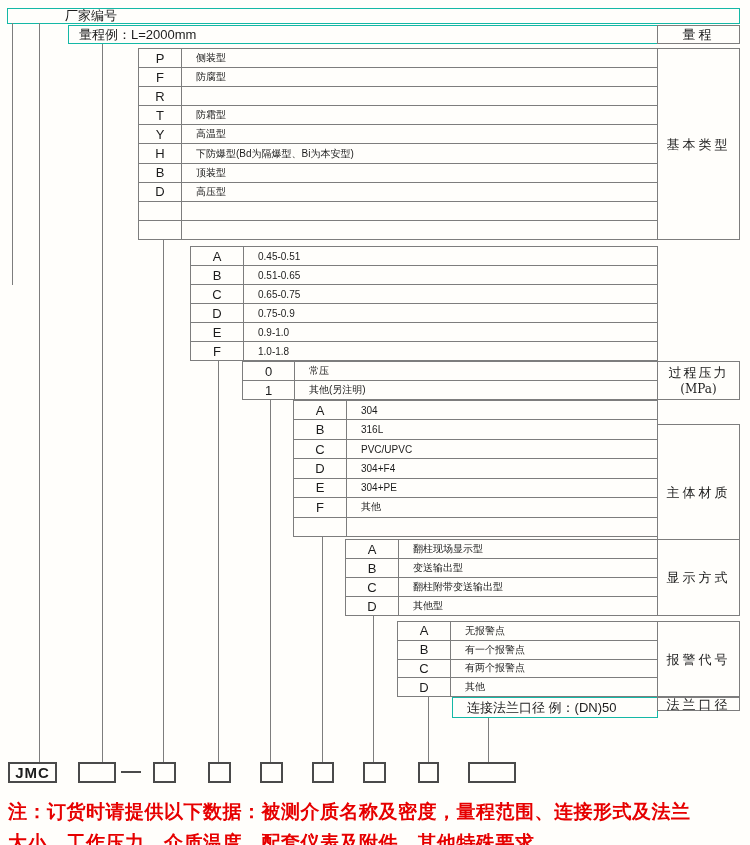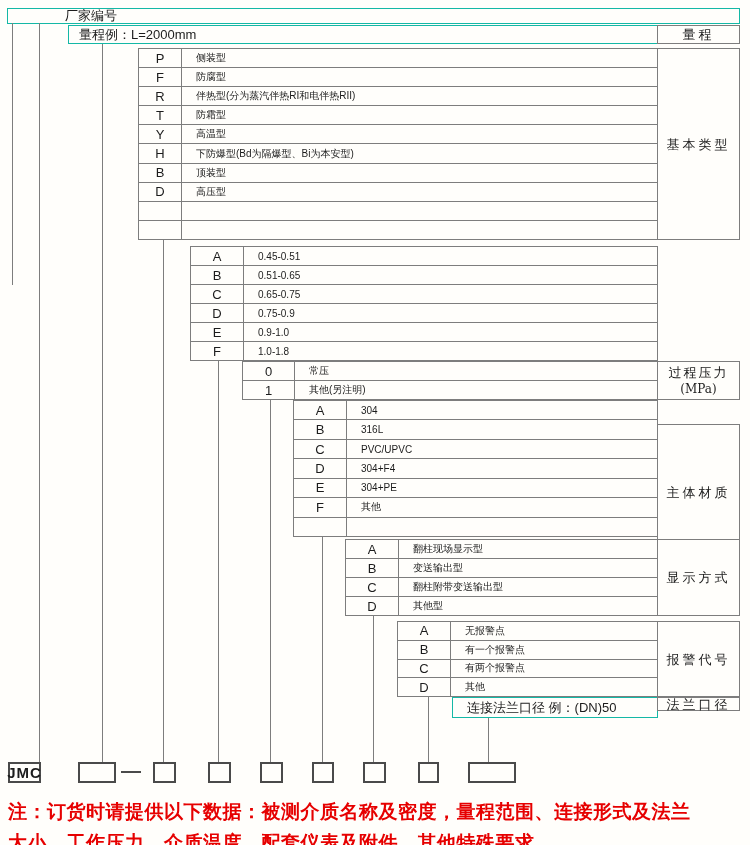--- a/index.html
+++ b/index.html
@@ -53,21 +53,20 @@
       <div class="trow">
         <div class="tcode">P</div>
         <div class="tdesc">侧装型</div>
       </div>
       <div class="trow">
         <div class="tcode">F</div>
         <div class="tdesc">防腐型</div>
       </div>
       <div class="trow">
         <div class="tcode">R</div>
-        <div class="tdesc">伴热型(分为蒸汽伴热RI和电伴热RII)</div>
       </div>
       <div class="trow">
         <div class="tcode">T</div>
         <div class="tdesc">防霜型</div>
       </div>
       <div class="trow">
         <div class="tcode">Y</div>
         <div class="tdesc">高温型</div>
       </div>
       <div class="trow">
@@ -226,21 +225,21 @@
   <div class="vline" style="left:39px;top:23px;height:739px;"></div>
   <div class="vline" style="left:102px;top:44px;height:718px;"></div>
   <div class="vline" style="left:163px;top:240px;height:522px;"></div>
   <div class="vline" style="left:218px;top:361px;height:401px;"></div>
   <div class="vline" style="left:270px;top:400px;height:362px;"></div>
   <div class="vline" style="left:322px;top:537px;height:225px;"></div>
   <div class="vline" style="left:373px;top:616px;height:146px;"></div>
   <div class="vline" style="left:428px;top:697px;height:65px;"></div>
   <div class="vline" style="left:488px;top:718px;height:44px;"></div>
 
-  <div class="bbox jmcbox" style="left:8px;width:33px;">
+  <div class="bbox jmcbox" style="left:8px;width:49px;">
     <span>JMC</span>
   </div>
   <div class="bbox" style="left:78px;width:38px;"></div>
   <div class="dashline" style="left:121px;top:771px;width:20px;"></div>
   <div class="bbox" style="left:153px;width:23px;"></div>
   <div class="bbox" style="left:208px;width:23px;"></div>
   <div class="bbox" style="left:260px;width:23px;"></div>
   <div class="bbox" style="left:312px;width:22px;"></div>
   <div class="bbox" style="left:363px;width:23px;"></div>
   <div class="bbox" style="left:418px;width:21px;"></div>

